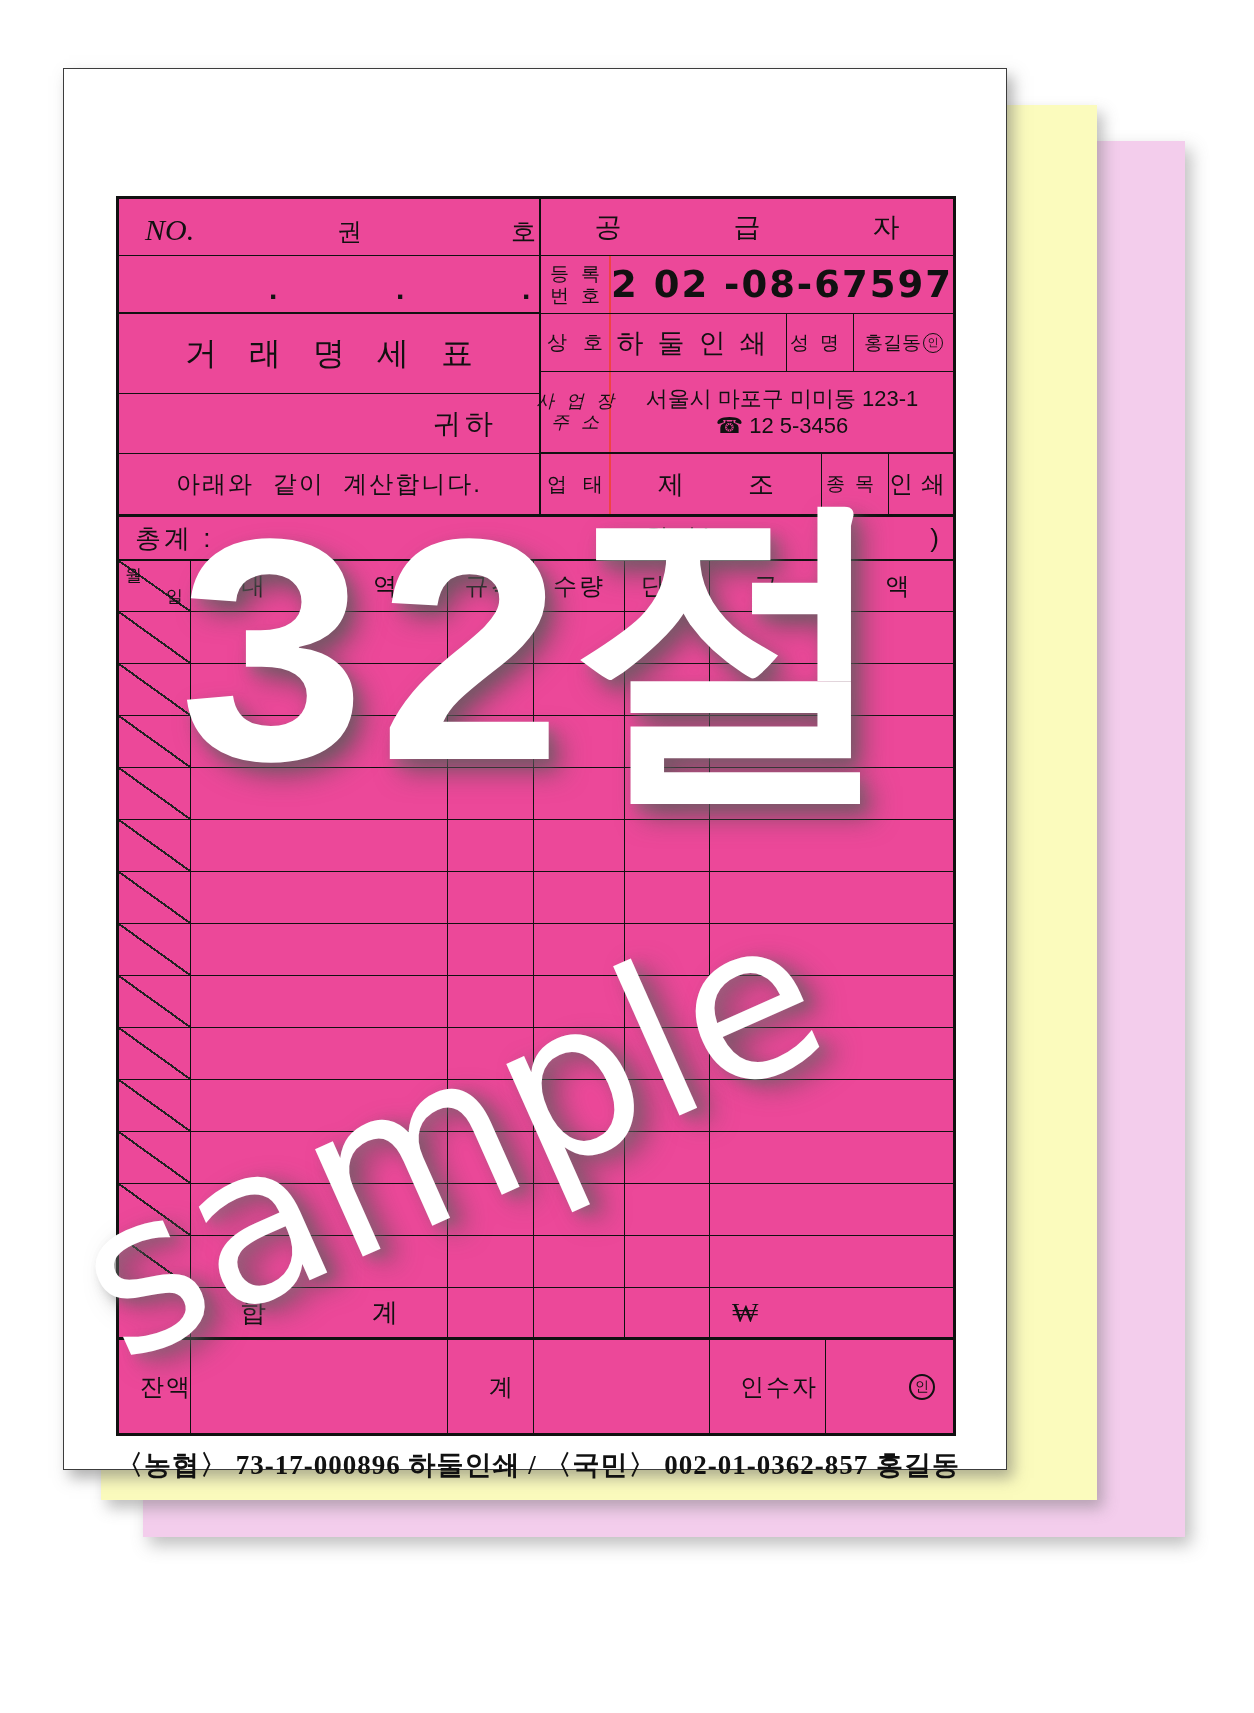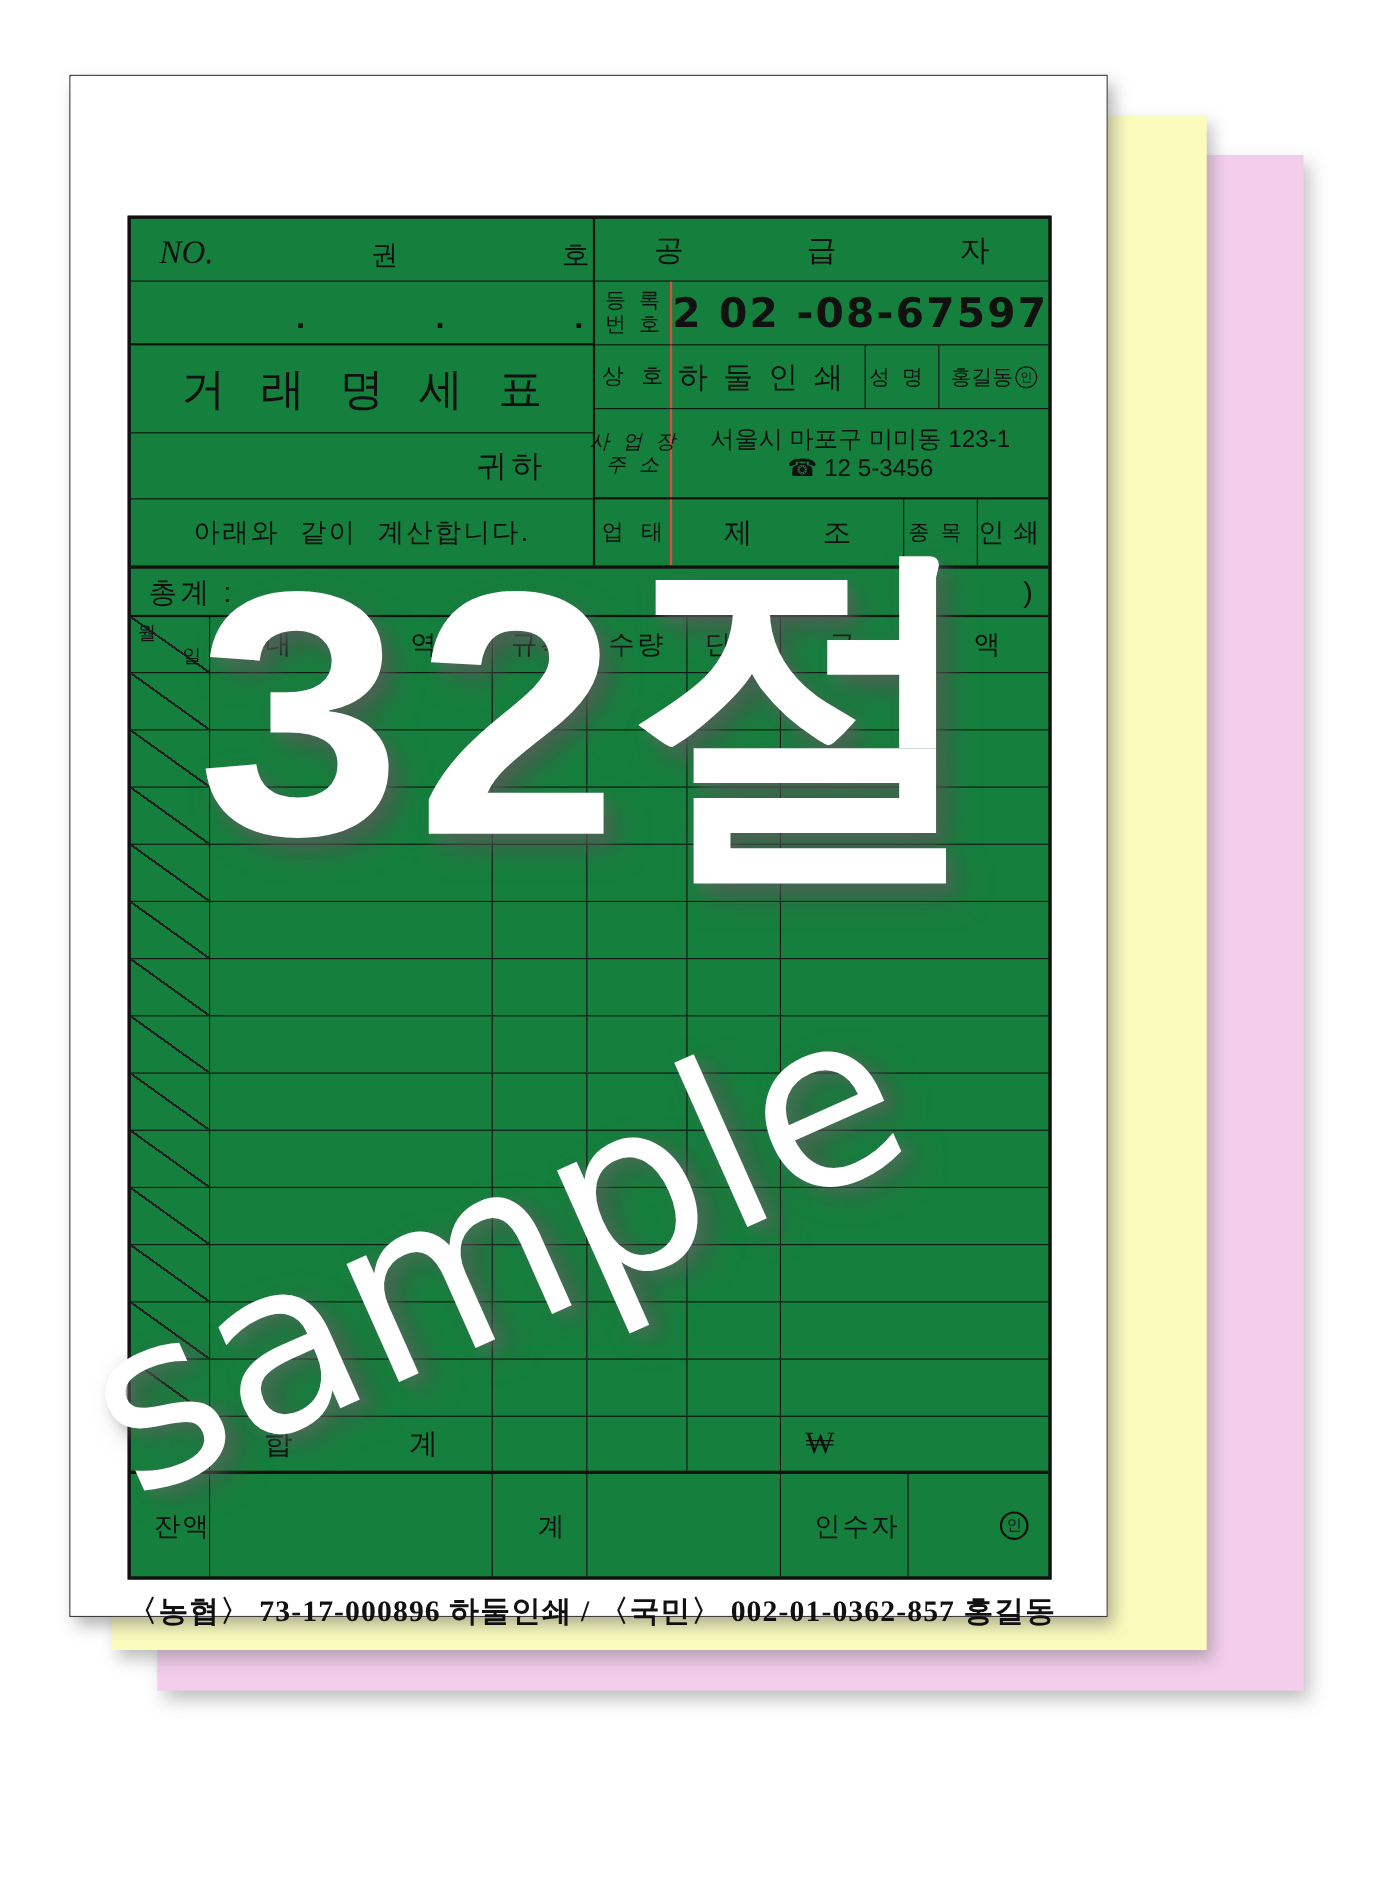--- a/index.html
+++ b/index.html
@@ -4,34 +4,34 @@
 <style>
   html,body{margin:0;padding:0;background:#fff;}
   .canvas{position:relative;width:1254px;height:1713px;background:#ffffff;overflow:hidden;
           font-family:"Liberation Sans",sans-serif;color:#111;}
   .sheet{position:absolute;}
   .sheet-pink{left:143px;top:141px;width:1042px;height:1396px;box-shadow:6px 8px 16px rgba(110,110,110,.45);}
   .sheet-yellow{left:101px;top:105px;width:996px;height:1395px;box-shadow:6px 8px 14px rgba(110,110,110,.45);}
   .sheet-white{left:63px;top:68px;width:942px;height:1400px;background:#fff;border:1px solid #3c3c3c;
                box-shadow:6px 8px 14px rgba(100,100,100,.5);}
   
-  .form{position:absolute;left:52px;top:127px;width:840px;border:3px solid #111;box-sizing:border-box;background:#15803d;text-align:right;}
+  .form{position:absolute;left:52px;top:127px;width:840px;border:3px solid #111;box-sizing:border-box;background:#ec4899;text-align:right;}
   .form *{box-sizing:border-box;}
   .toprow{display:flex;}
   .top-left{width:440px;display:flex;flex-direction:column;}
   .top-right{flex:1;border-left:2px solid #111;display:flex;flex-direction:column;}
   .r-no{height:57px;border-bottom:1px solid #111;position:relative;}
   .no-lbl{position:absolute;left:26px;top:14px;font-family:"Liberation Serif",serif;font-style:italic;font-size:30px;}
   .bk-lbl{position:absolute;left:218px;top:16px;font-size:25px;}
   .num-lbl{position:absolute;left:392px;top:16px;font-size:25px;}
   .r-dots{height:58px;border-bottom:2px solid #111;position:relative;}
   .dot{position:absolute;bottom:6px;font-size:30px;font-weight:bold;}
   .dot1{left:150px;}.dot2{left:277px;}.dot3{left:403px;}
   .r-title{height:80px;border-bottom:1px solid #111;display:flex;align-items:center;justify-content:center;}
-  .title-txt{font-size:40px;letter-spacing:32px;margin-right:-32px;white-space:nowrap;}
+  .title-txt{font-size:32px;letter-spacing:32px;margin-right:-32px;white-space:nowrap;}
   .r-dear{height:60px;border-bottom:1px solid #111;display:flex;align-items:center;justify-content:flex-end;padding-right:42px;}
   .dear-txt{font-size:28px;letter-spacing:4px;}
   .r-notice{height:60px;display:flex;align-items:center;justify-content:center;}
   .notice-txt{font-size:24px;word-spacing:10px;letter-spacing:2px;}
   .r-sup{height:57px;border-bottom:1px solid #111;display:flex;align-items:center;justify-content:center;}
   .sup-txt{font-size:27px;letter-spacing:112px;margin-right:-112px;white-space:nowrap;}
   .r-reg{height:58px;border-bottom:1px solid #111;display:flex;}
   .lblcell{width:70px;border-right:2px solid #ef4444;display:flex;flex-direction:column;align-items:center;justify-content:center;line-height:1.15;}
   .lbl2{font-size:19px;letter-spacing:12px;margin-right:-12px;white-space:nowrap;}
   .regval{flex:1;display:flex;align-items:center;justify-content:center;font-size:37px;font-weight:bold;

